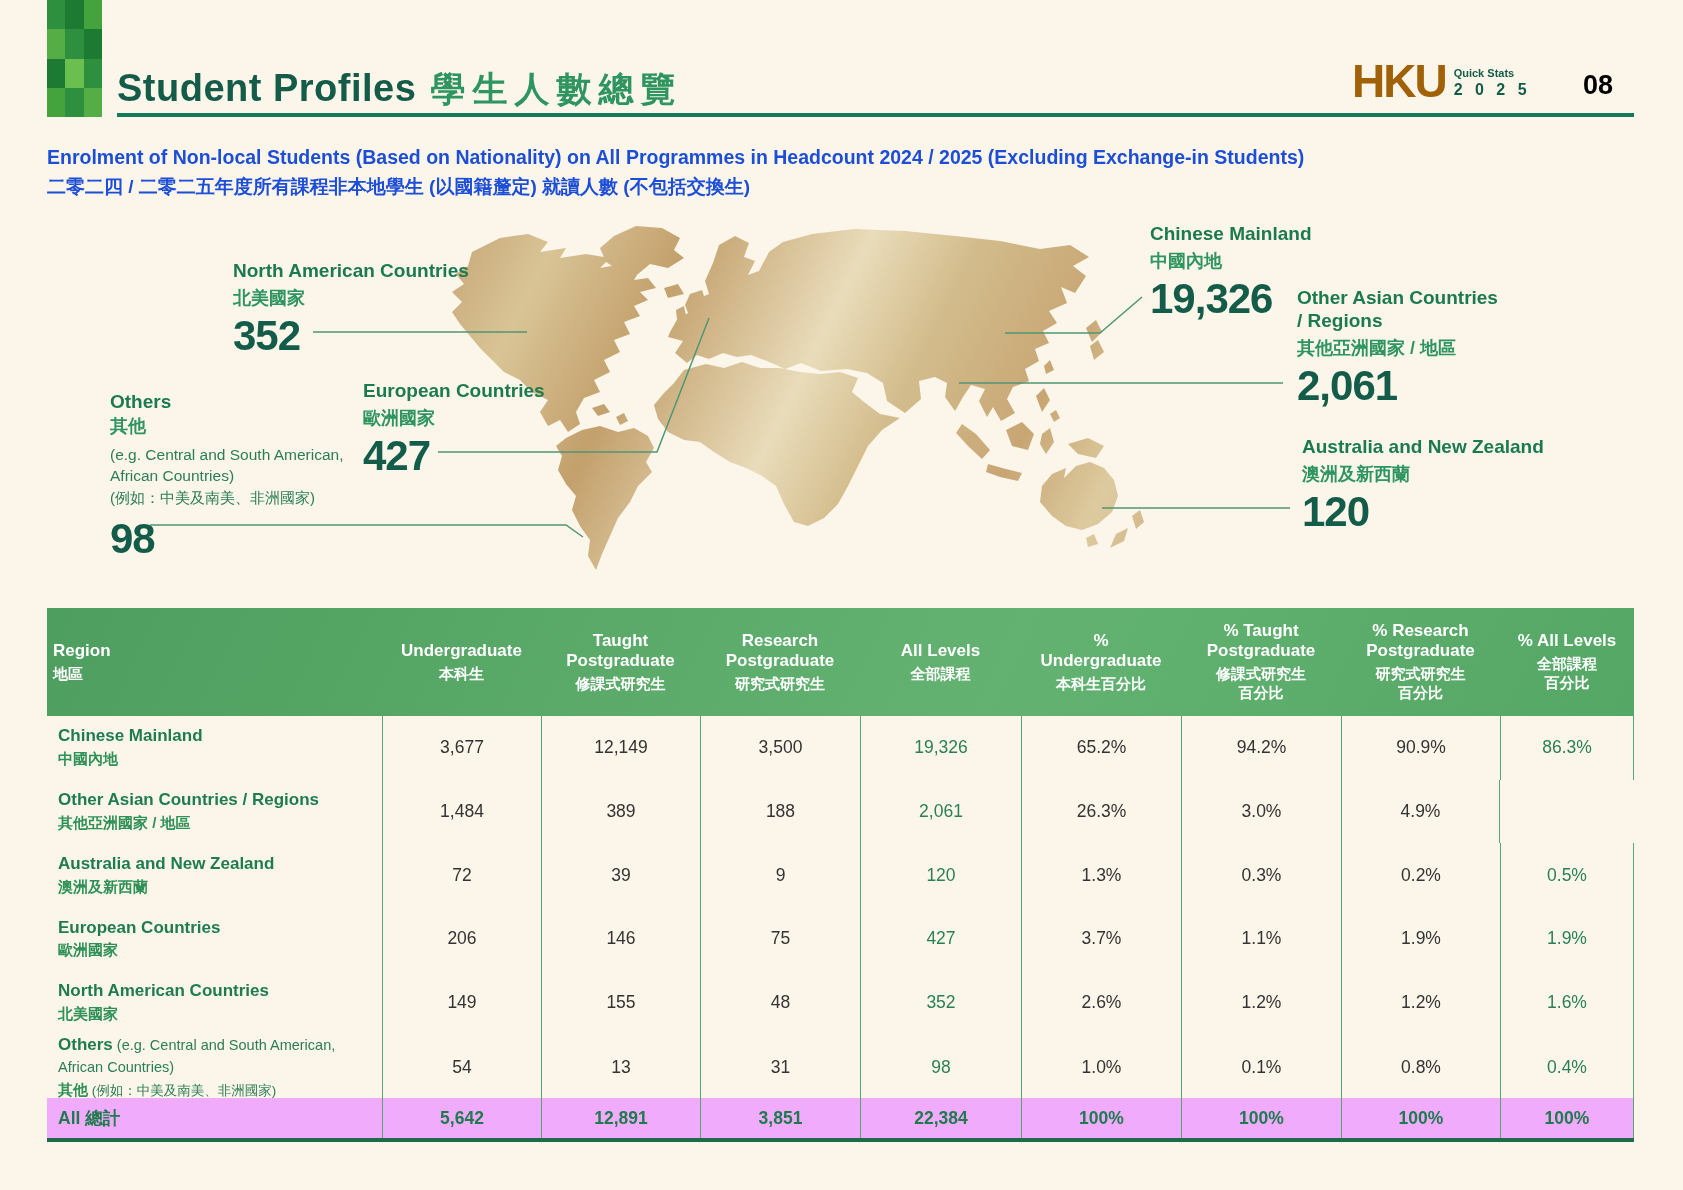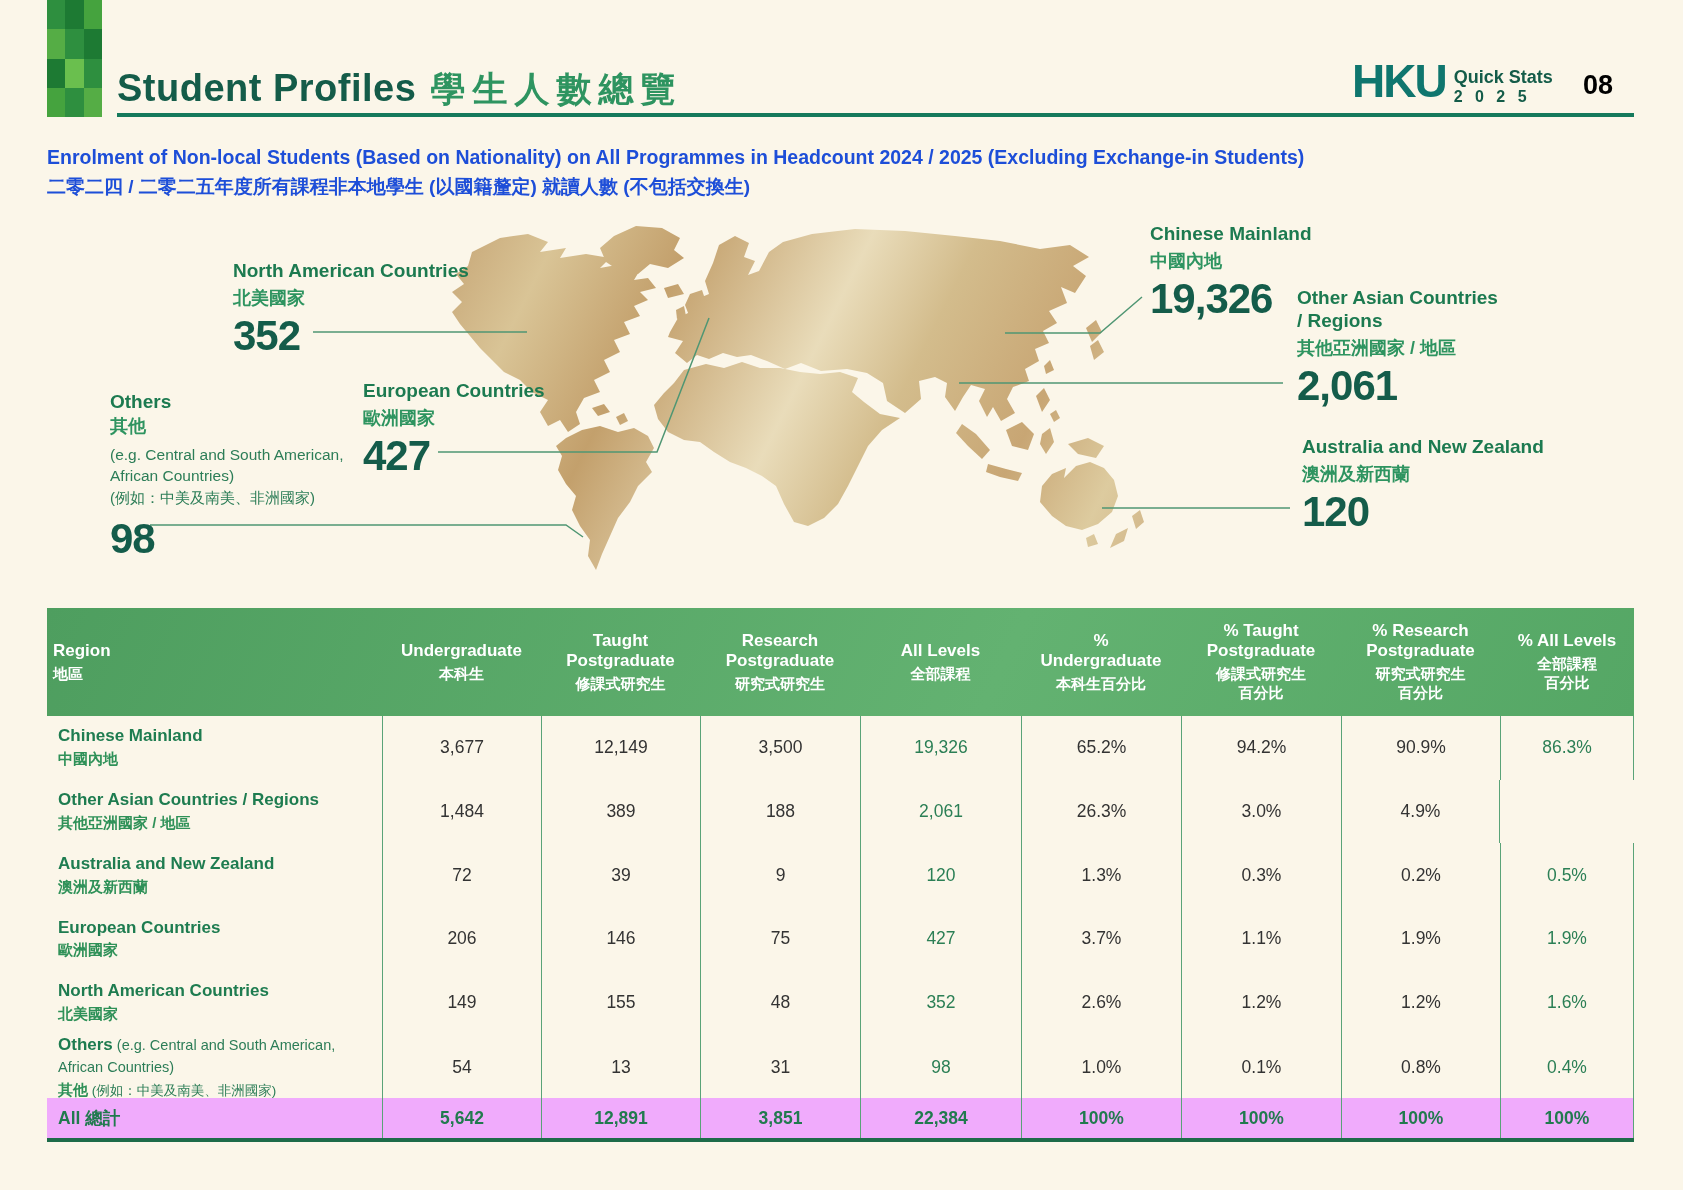--- a/index.html
+++ b/index.html
@@ -16,23 +16,23 @@
   .logo-block div:nth-child(7){background:#1d7a33}.logo-block div:nth-child(8){background:#6abf4e}
   .logo-block div:nth-child(9){background:#2e8f3f}.logo-block div:nth-child(10){background:#45a33e}
   .logo-block div:nth-child(11){background:#2e8f3f}.logo-block div:nth-child(12){background:#55ad45}
 
   .title{position:absolute;left:117px;top:66px;font-size:38px;font-weight:700;
          color:#145c49;letter-spacing:.5px;white-space:nowrap;}
   .title .zh{color:#2e9460;font-size:35px;letter-spacing:7px;margin-left:14px;}
   .rule{position:absolute;left:117px;top:113px;width:1517px;height:4px;background:#157a5c;}
 
   .brand{position:absolute;left:1352px;top:62px;display:flex;align-items:flex-start;}
-  .brand .hku{font-size:46px;font-weight:600;color:#0f766e;letter-spacing:-2px;line-height:.85;}
+  .brand .hku{font-size:46px;font-weight:600;color:#a16207;letter-spacing:-2px;line-height:.85;}
   .brand .qs{margin-left:8px;margin-top:6px;color:#145c49;}
-  .brand .qs .l1{font-size:18px;font-weight:800;line-height:1;}
+  .brand .qs .l1{font-size:11px;font-weight:800;line-height:1;}
   .brand .qs .l2{font-size:16px;font-weight:800;letter-spacing:4px;line-height:1;margin-top:3px;}
   .pageno{position:absolute;left:1583px;top:70px;font-size:27px;font-weight:700;color:#000000;}
 
   .subtitle{position:absolute;left:47px;top:144px;color:#1d4ed8;font-weight:700;}
   .subtitle .en{font-size:19.5px;line-height:1.4;}
   .subtitle .zh{font-size:19px;line-height:1.45;margin-top:2px;}
 
   
   .map-svg{position:absolute;left:0;top:0;width:1683px;height:1190px;pointer-events:none;}
   .callout{position:absolute;}

